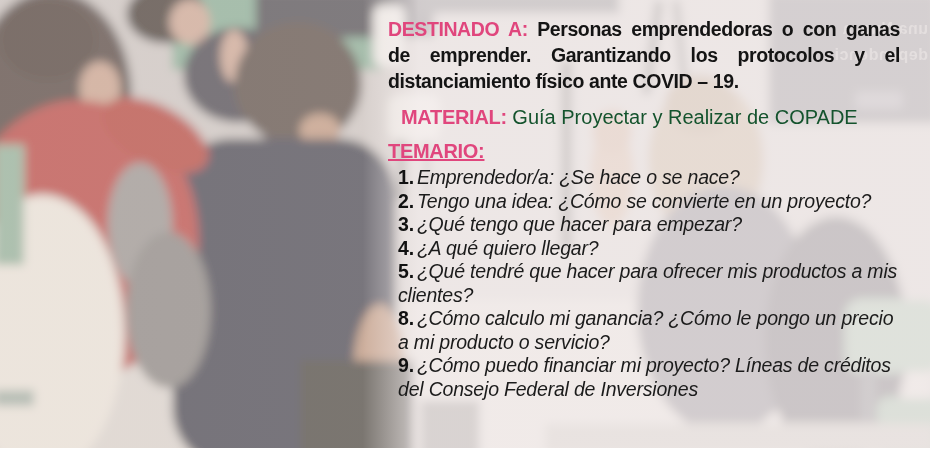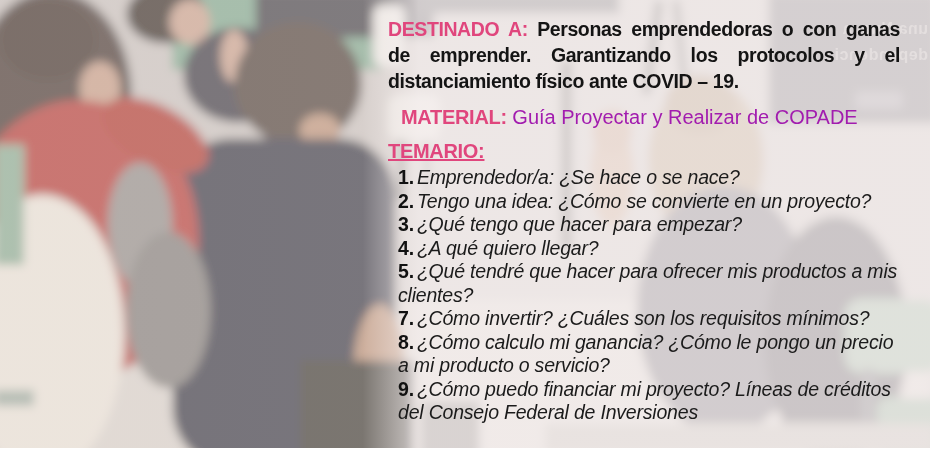--- a/index.html
+++ b/index.html
@@ -30,21 +30,21 @@
     position:absolute;left:388px;top:16px;width:512px;
     font-weight:bold;font-size:19.5px;line-height:26px;
     letter-spacing:-0.4px;text-align:justify;color:#141414;
   }
   .pink{color:var(--accent,#e0467d);}
   .material{
     position:absolute;left:388px;top:104px;
     font-size:20px;line-height:26px;
   }
   .material .lbl{font-weight:bold;letter-spacing:-0.3px;margin-left:13px;}
-  .material .val{font-weight:normal;color:#a21caf;}
+  .material .val{font-weight:normal;color:#14532d;}
   .temario{
     position:absolute;left:388px;top:140px;
     font-weight:bold;font-size:20px;letter-spacing:-0.3px;text-decoration:underline;
   }
   .list{
     position:absolute;left:398px;top:166px;width:500px;
     font-size:19.5px;line-height:23.5px;
     font-style:italic;letter-spacing:-0.2px;color:#1b1b1b;
   }
   .list .num{font-style:normal;font-weight:bold;margin-right:3px;color:#111;}
@@ -140,19 +140,18 @@
     <p class="material"><span class="pink lbl">MATERIAL:</span> <span class="val">Guía Proyectar y Realizar de COPADE</span></p>
 
     <p class="temario pink">TEMARIO:</p>
 
     <div class="list">
       <div class="item"><span class="num">1.</span><span class="txt">Emprendedor/a: ¿Se hace o se nace?</span></div>
       <div class="item"><span class="num">2.</span><span class="txt">Tengo una idea: ¿Cómo se convierte en un proyecto?</span></div>
       <div class="item"><span class="num">3.</span><span class="txt">¿Qué tengo que hacer para empezar?</span></div>
       <div class="item"><span class="num">4.</span><span class="txt">¿A qué quiero llegar?</span></div>
       <div class="item"><span class="num">5.</span><span class="txt">¿Qué tendré que hacer para ofrecer mis productos a mis clientes?</span></div>
-      <div class="item"><span class="num">7.</span><span class="txt">¿Cómo invertir? ¿Cuáles son los requisitos mínimos?</span></div>
       <div class="item"><span class="num">8.</span><span class="txt">¿Cómo calculo mi ganancia? ¿Cómo le pongo un precio a mi producto o servicio?</span></div>
       <div class="item"><span class="num">9.</span><span class="txt">¿Cómo puedo financiar mi proyecto? Líneas de créditos del Consejo Federal de Inversiones</span></div>
     </div>
 
   </div>
 </div>
 
 </body></html>

